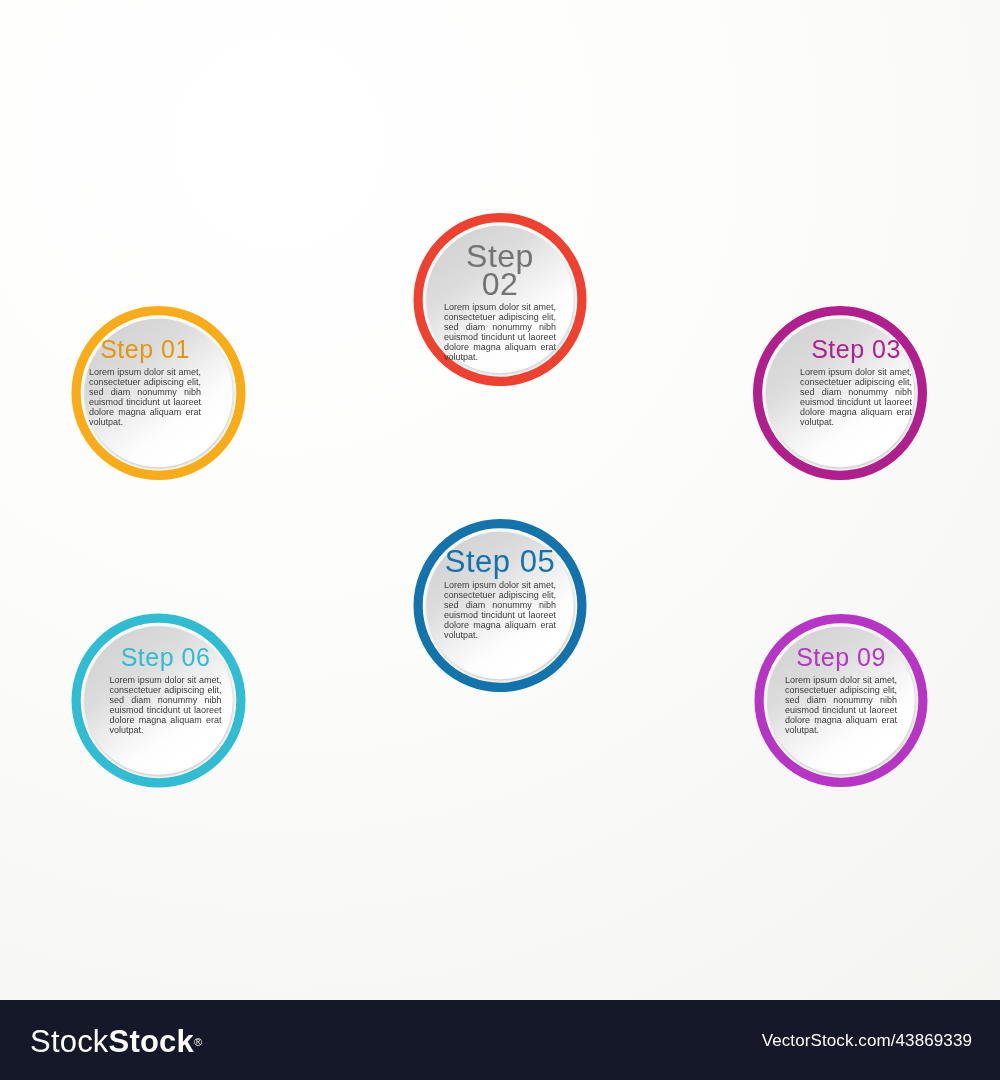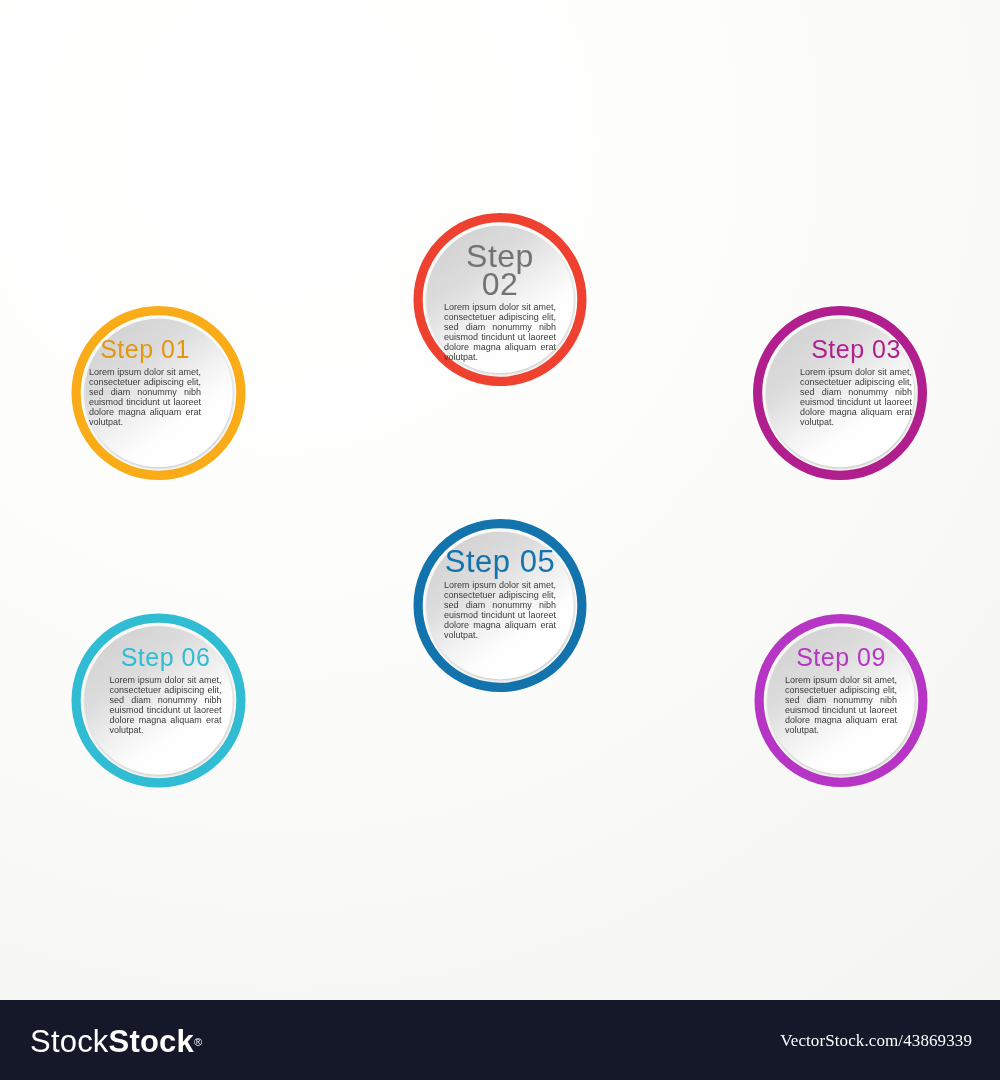--- a/index.html
+++ b/index.html
@@ -7,21 +7,21 @@
   body{width:1000px;height:1080px;overflow:hidden;font-family:"Liberation Sans",sans-serif;}
   #stage{position:relative;width:1000px;height:1080px;}
   #canvas{position:absolute;left:0;top:0;width:1000px;height:1000px;
     background:radial-gradient(120% 120% at 28% 14%, #ffffff 0%, #fdfdfc 35%, #f3f3f0 100%);}
   #svgroot{position:absolute;left:0;top:0;}
   .footer{position:absolute;left:0;top:1000px;width:1000px;height:80px;background:#151828;}
   .logo{position:absolute;left:30px;top:24px;white-space:nowrap;color:#ffffff;}
   .lg-light{font-family:"Liberation Sans",sans-serif;font-weight:300;font-size:31px;letter-spacing:0.2px;}
   .lg-bold{font-family:"Liberation Sans",sans-serif;font-weight:700;font-size:31px;letter-spacing:0.2px;}
   .lg-reg{font-size:11px;vertical-align:super;font-family:"Liberation Sans",sans-serif;}
-  .furl{position:absolute;right:28px;top:31px;color:#ffffff;font-size:17px;font-family:Liberation Serif, serif;letter-spacing:0.1px;}
+  .furl{position:absolute;right:28px;top:31px;color:#ffffff;font-size:17px;font-family:Liberation Sans, sans-serif;letter-spacing:0.1px;}
   #labels{position:absolute;left:0;top:0;width:1000px;height:1000px;}
   .step{position:absolute;text-align:center;}
   .step-title{font-family:"Liberation Sans",sans-serif;font-weight:400;letter-spacing:0.5px;}
   .step-body{font-family:"Liberation Sans",sans-serif;color:#3b3b3b;text-align:justify;
      text-align-last:left;font-weight:500;}
 </style>
 </head>
 <body>
 
 <div id="stage">

